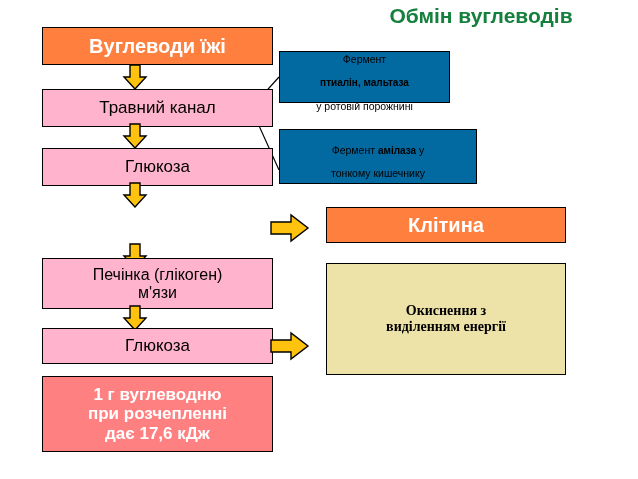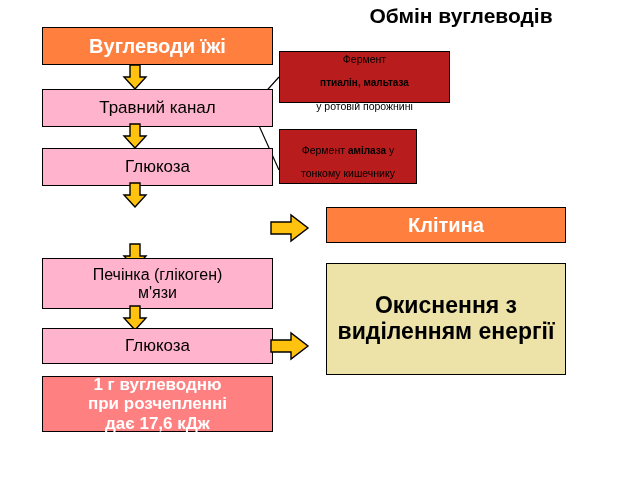--- a/index.html
+++ b/index.html
@@ -39,62 +39,62 @@
     background: #FFB3CC;
     color: #000000;
     font-weight: normal;
   }
   .salmon {
     background: #FF8080;
     color: #ffffff;
     font-weight: bold;
   }
   .blue {
-    background: #b91c1c;
+    background: #0369a1;
     color: #000000;
     text-align: center;
   }
   .cream {
     background: #EDE3A8;
     color: #000000;
     font-weight: bold;
   }
 
   
   #title {
     position: absolute;
-    left: 316px;
+    left: 336px;
     top: 4px;
     width: 290px;
     text-align: center;
     font-size: 21px;
     font-weight: bold;
-    color: #000000;
+    color: #15803d;
     letter-spacing: 0px;
   }
 
   
   .lcol { left: 20px; width: 231px; margin-left: 22px; }
 
   #box-carbs       { top: 27px;  height: 38px; font-size: 20px; }
   #box-digestive   { top: 89px;  height: 38px; font-size: 17px; }
   #box-glucose1    { top: 148px; height: 38px; font-size: 17px; }
   #box-blood       { top: 207px; height: 38px; font-size: 17px; }
   #box-liver       { top: 258px; height: 51px; font-size: 16px; }
   #box-glucose2    { top: 328px; height: 36px; font-size: 17px; }
-  #box-energy-note { top: 376px; height: 56px; font-size: 17px; }
+  #box-energy-note { top: 376px; height: 76px; font-size: 17px; }
 
   
   #box-enzyme-mouth { left: 279px; top: 51px;  width: 171px; height: 52px; font-size: 10.5px; }
-  #box-enzyme-gut   { left: 279px; top: 129px; width: 138px; height: 55px; font-size: 10.5px; }
+  #box-enzyme-gut   { left: 279px; top: 129px; width: 198px; height: 55px; font-size: 10.5px; }
   .blue b { font-size: 10px; }
 
   
   #box-cell      { left: 326px; top: 207px; width: 240px; height: 36px; font-size: 20px; }
-  #box-oxidation { left: 326px; top: 263px; width: 240px; height: 112px; font-size: 23px; }
+  #box-oxidation { left: 326px; top: 263px; width: 240px; height: 112px; font-size: 14px; font-family: Liberation Serif, serif; }
 
   
   .arrow-down, .arrow-right {
     position: absolute;
     display: block;
   }
   .arrow-down  { width: 26px; height: 26px; }
   .arrow-right { width: 40px; height: 30px; }
 
   #arr-d1 { left: 122px; top: 64px; }

